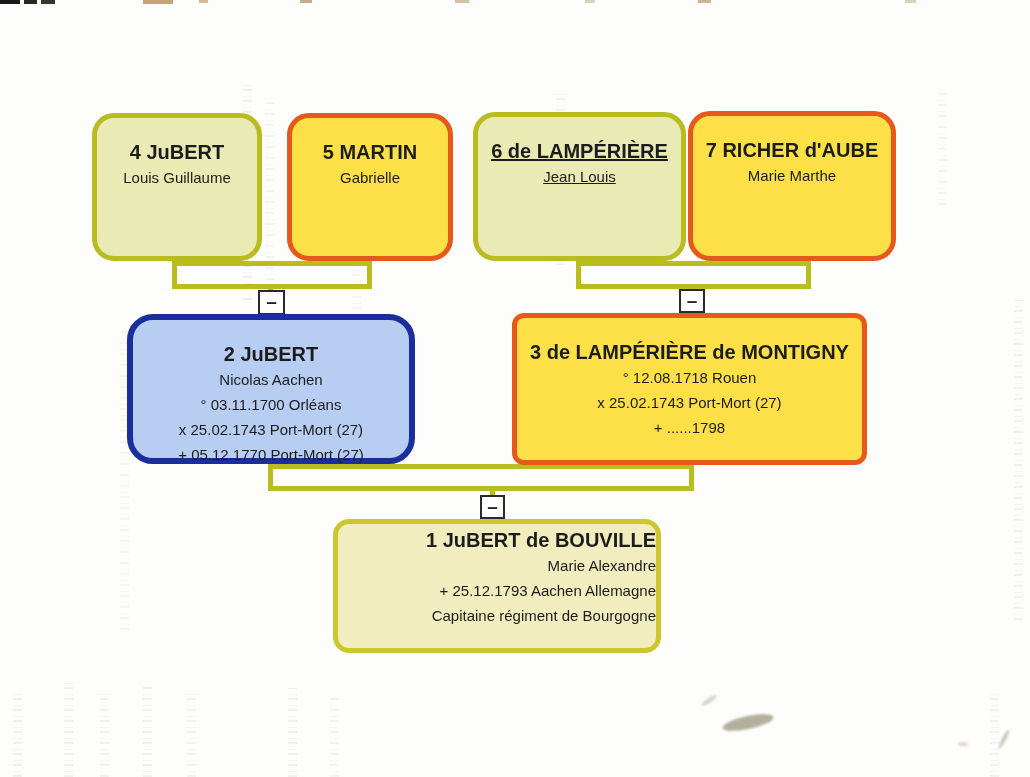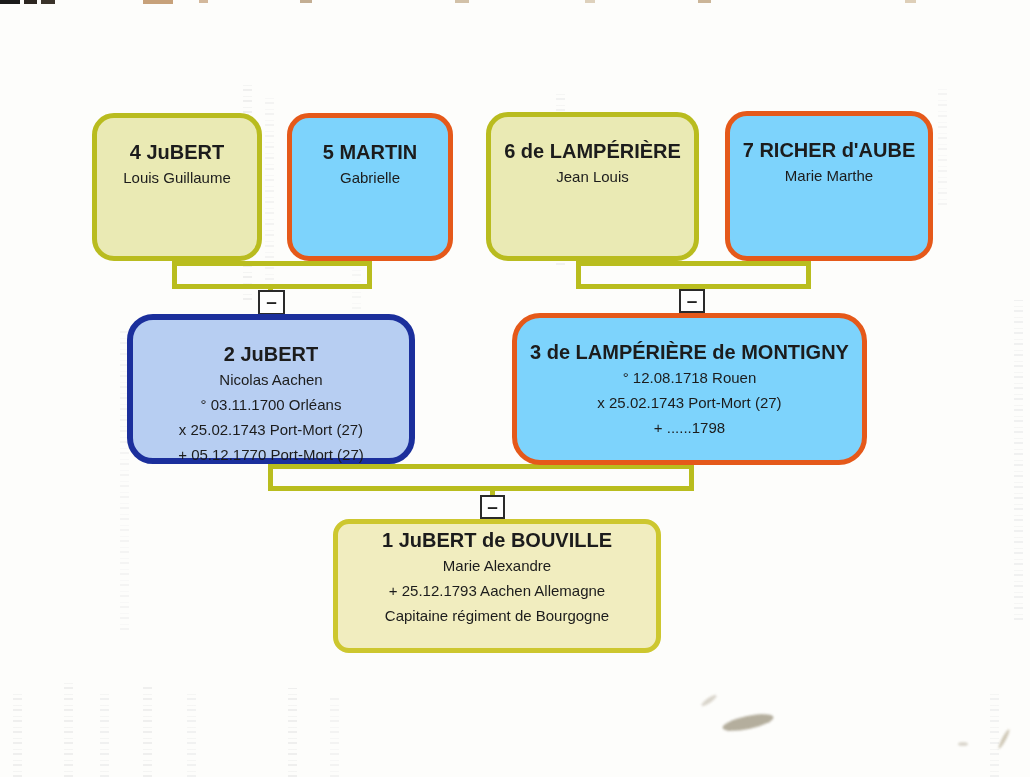--- a/index.html
+++ b/index.html
@@ -27,21 +27,21 @@
   
   .node{
     position:absolute;box-sizing:border-box;
     text-align:center;
     padding-top:22px;
     line-height:25px;
   }
   .node .t{font-weight:bold;font-size:20px;white-space:nowrap;}
   .node .l{font-size:15px;white-space:nowrap;}
   .node-olive{background:#eaeab4;border:5px solid #b9bc1f;border-radius:22px;}
-  .node-peach{background:#7dd3fc;border:5px solid #e5591a;border-radius:22px;}
+  .node-peach{background:#fde047;border:5px solid #e5591a;border-radius:22px;}
   .node-blue {background:#b7cef2;border:6px solid #1b2f9c;border-radius:26px;}
   .node-yellow{background:#f1edbf;border:5px solid #cdc72f;border-radius:16px;padding-top:4px;}
   
   .couple-rect{
     position:absolute;box-sizing:border-box;
     border:5px solid #b9bd1e;background:transparent;
   }
   .drop{
     position:absolute;width:5px;background:#b9bd1e;
   }
@@ -103,43 +103,43 @@
 <div class="node node-olive" style="left:92px;top:113px;width:170px;height:148px;">
   <div class="t">4 JuBERT</div>
   <div class="l">Louis Guillaume</div>
 </div>
 
 <div class="node node-peach" style="left:287px;top:113px;width:166px;height:148px;">
   <div class="t">5 MARTIN</div>
   <div class="l">Gabrielle</div>
 </div>
 
-<div class="node node-olive" style="left:486px;top:112px;width:213px;height:149px;">
+<div class="node node-olive" style="left:473px;top:112px;width:213px;height:149px;text-decoration:underline;">
   <div class="t">6 de LAMPÉRIÈRE</div>
   <div class="l">Jean Louis</div>
 </div>
 
-<div class="node node-peach" style="left:725px;top:111px;width:208px;height:150px;">
+<div class="node node-peach" style="left:688px;top:111px;width:208px;height:150px;">
   <div class="t">7 RICHER d'AUBE</div>
   <div class="l">Marie Marthe</div>
 </div>
 
 <div class="node node-blue" style="left:127px;top:314px;width:288px;height:150px;">
   <div class="t">2 JuBERT</div>
   <div class="l">Nicolas Aachen</div>
   <div class="l">° 03.11.1700 Orléans</div>
   <div class="l">x 25.02.1743 Port-Mort (27)</div>
   <div class="l">+ 05.12.1770 Port-Mort (27)</div>
 </div>
 
-<div class="node node-peach" style="left:512px;top:313px;width:355px;height:152px;border-radius:28px;">
+<div class="node node-peach" style="left:512px;top:313px;width:355px;height:152px;border-radius:12px;">
   <div class="t">3 de LAMPÉRIÈRE de MONTIGNY</div>
   <div class="l">° 12.08.1718 Rouen</div>
   <div class="l">x 25.02.1743 Port-Mort (27)</div>
   <div class="l">+ ......1798</div>
 </div>
 
-<div class="node node-yellow" style="left:333px;top:519px;width:328px;height:134px;">
+<div class="node node-yellow" style="left:333px;top:519px;width:328px;height:134px;text-align:right;">
   <div class="t">1 JuBERT de BOUVILLE</div>
   <div class="l">Marie Alexandre</div>
   <div class="l">+ 25.12.1793 Aachen Allemagne</div>
   <div class="l">Capitaine régiment de Bourgogne</div>
 </div>
 
 </body></html>

